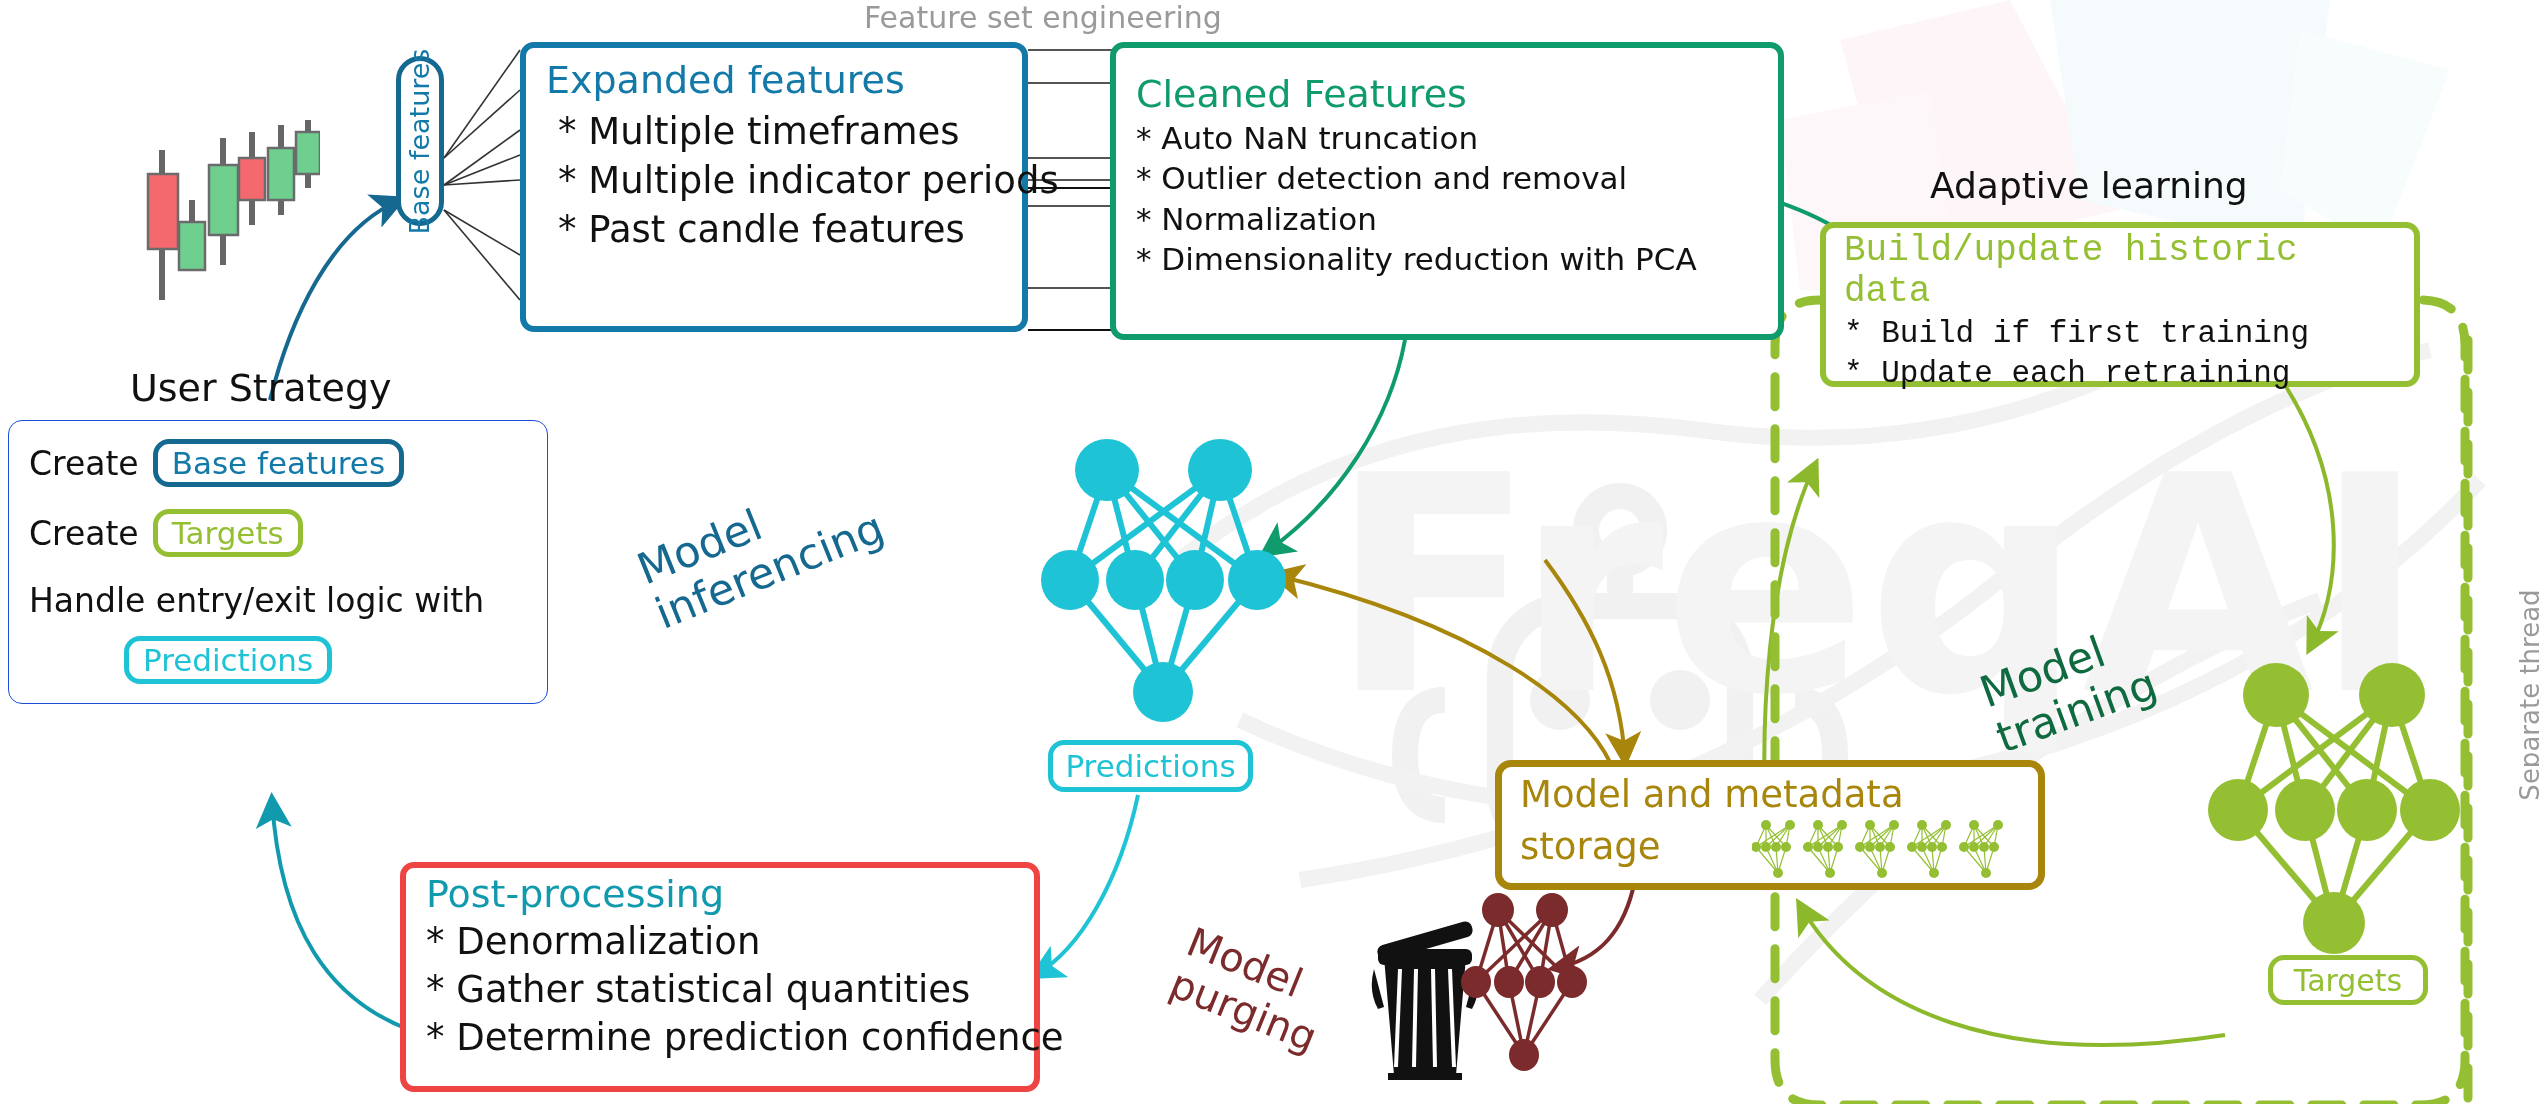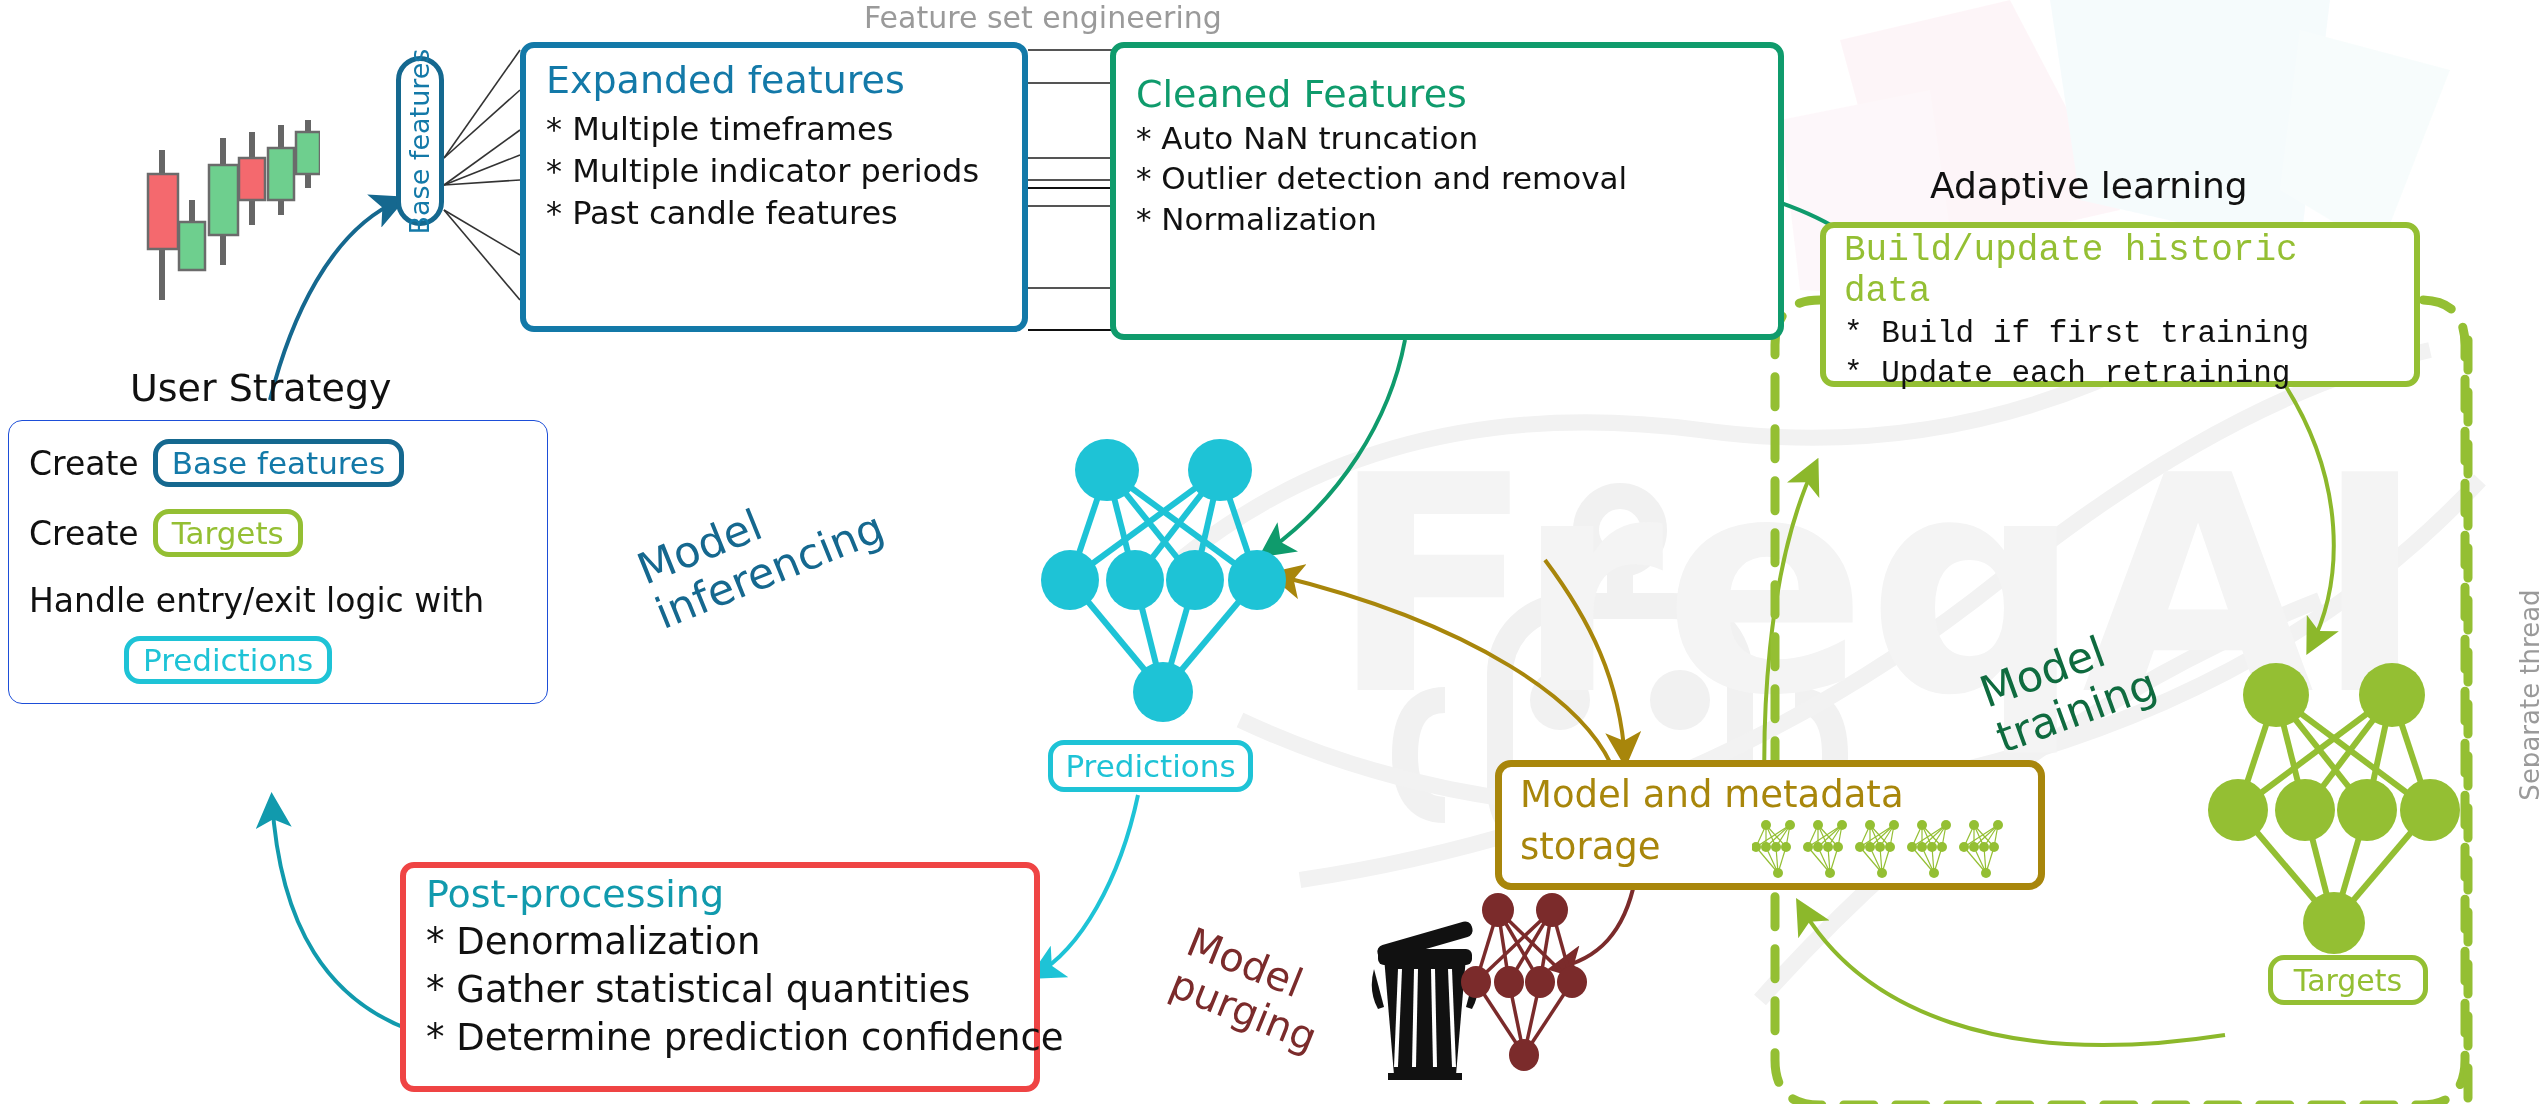--- a/index.html
+++ b/index.html
@@ -158,33 +158,34 @@
   <div class="abs rot90" style="left:2420px;top:680px;width:220px;text-align:center;">
     <span style="font-size:26px;color:#9a9a9a;">Separate thread</span>
   </div>
 
   <div class="pill" style="left:396px;top:56px;width:48px;height:170px;border:5px solid #15688f;border-radius:26px;">
     <span class="rot90" style="font-size:27px;color:#1379a8;white-space:nowrap;">Base features</span>
   </div>
 
   <div class="box" style="left:520px;top:42px;width:508px;height:290px;border:6px solid #1379a8;border-radius:14px;padding:10px 16px;">
     <div class="box-title" style="font-size:38px;color:#1379a8;margin:0 0 6px 4px;">Expanded features</div>
-    <ul class="bullets" style="font-size:32px;line-height:1.32;margin-left:4px;">
+    <ul class="bullets" style="font-size:37px;line-height:1.32;margin-left:16px;">
       <li>* Multiple timeframes</li>
       <li>* Multiple indicator periods</li>
       <li>* Past candle features</li>
     </ul>
   </div>
 
   <div class="box" style="left:1110px;top:42px;width:674px;height:298px;border:6px solid #0f9b6c;border-radius:14px;padding:24px 16px;">
     <div class="box-title" style="font-size:38px;color:#0f9b6c;margin:0 0 2px 4px;">Cleaned Features</div>
     <ul class="bullets" style="font-size:31px;line-height:1.3;margin-left:4px;">
       <li>* Auto NaN truncation</li>
       <li>* Outlier detection and removal</li>
       <li>* Normalization</li>
+      <li>* Dimensionality reduction with PCA</li>
     </ul>
   </div>
 
   <div class="abs" style="left:130px;top:366px;font-size:38px;color:#111;">
     <span>User Strategy</span>
   </div>
 
   <div class="box" style="left:8px;top:420px;width:540px;height:284px;border:1px solid #1d4ed8;border-radius:14px;text-decoration:underline;">
     <div class="abs" style="left:20px;top:18px;display:flex;align-items:center;gap:14px;">
       <span style="font-size:33px;color:#111;">Create</span>

